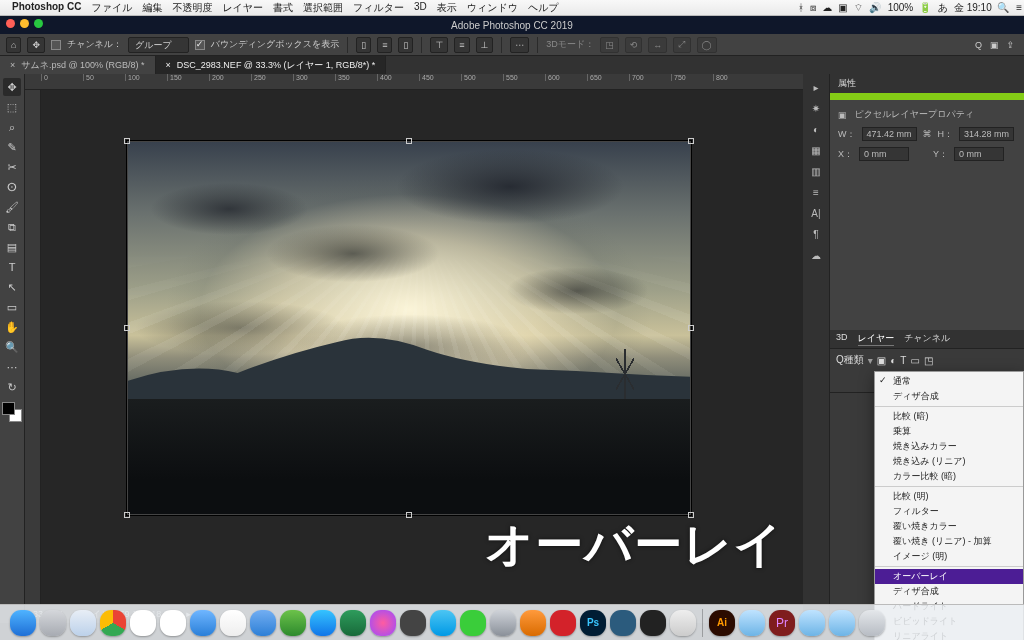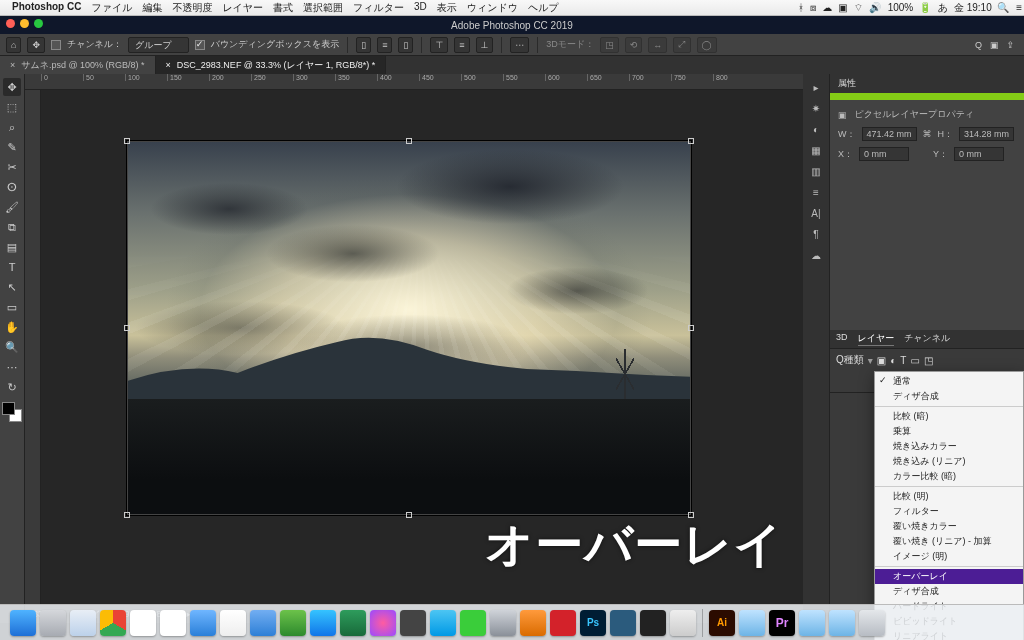--- a/index.html
+++ b/index.html
@@ -78,21 +78,21 @@
   .blend-menu { position:absolute; right:0; top:0; width:150px; background:#f4f4f4; color:#222; border:1px solid #999; font-size:9px; box-shadow:0 4px 14px rgba(0,0,0,.4);}
   .blend-menu .grp { border-top:1px solid #ccc; padding:2px 0;}
   .blend-menu .grp:first-child{border-top:none;}
   .blend-menu .item { padding:1px 8px 1px 18px; position:relative; white-space:nowrap;}
   .blend-menu .item.check::before { content:"✓"; position:absolute; left:4px;}
   .blend-menu .item.hl { background:#4c1d95; color:#fff;}
 
   .callout { position:absolute; left:460px; top:439px; font-size:48px; font-weight:800; color:#fff; display:flex; align-items:center; text-shadow:0 0 4px rgba(0,0,0,.6); letter-spacing:1px;}
 
   .dock { position:absolute; left:0; right:0; bottom:0; height:36px; background:rgba(235,238,242,.85); border-top:1px solid #bbb; display:flex; align-items:center; padding:0 10px; gap:4px;}
-  .dock .app { width:26px; height:26px; border-radius:4px; background:linear-gradient(#8db4e2,#4a7fc0); box-shadow:0 1px 2px rgba(0,0,0,.3);}
+  .dock .app { width:26px; height:26px; border-radius:11px; background:linear-gradient(#8db4e2,#4a7fc0); box-shadow:0 1px 2px rgba(0,0,0,.3);}
   .dock .sep { width:1px; height:28px; background:rgba(0,0,0,.25); margin:0 2px;}
 </style>
 </head>
 <body>
 
 <div class="menubar">
   <div class="app-items">
     <span></span>
     <b>Photoshop CC</b>
     <span>ファイル</span>
@@ -368,17 +368,17 @@
   <div class="app" style="background:linear-gradient(#cfd3d9,#8a9099)"></div>
   <div class="app" style="background:linear-gradient(#ff9a3c,#d96b00)"></div>
   <div class="app" style="background:#d3222a"></div>
   <div class="app" style="background:#001d34;color:#39c6ff;display:flex;align-items:center;justify-content:center;font-size:10px;font-weight:700">Ps</div>
   <div class="app" style="background:#2b5b7d"></div>
   <div class="app" style="background:#222"></div>
   <div class="app" style="background:linear-gradient(#eee,#ccc)"></div>
   <div class="sep"></div>
   <div class="app" style="background:#2b0b00;color:#ff9a00;display:flex;align-items:center;justify-content:center;font-size:10px;font-weight:700">Ai</div>
   <div class="app" style="background:linear-gradient(#bfe3ff,#6db4e6)"></div>
-  <div class="app" style="background:#000000;color:#e085ff;display:flex;align-items:center;justify-content:center;font-size:12px;font-weight:700">Pr</div>
+  <div class="app" style="background:#7f1d1d;color:#e085ff;display:flex;align-items:center;justify-content:center;font-size:12px;font-weight:400">Pr</div>
   <div class="app" style="background:linear-gradient(#bfe3ff,#6db4e6)"></div>
   <div class="app" style="background:linear-gradient(#bfe3ff,#6db4e6)"></div>
   <div class="app" style="background:linear-gradient(#e4e7ea,#b7bcc3)"></div>
 </div>
 
 </body></html>

